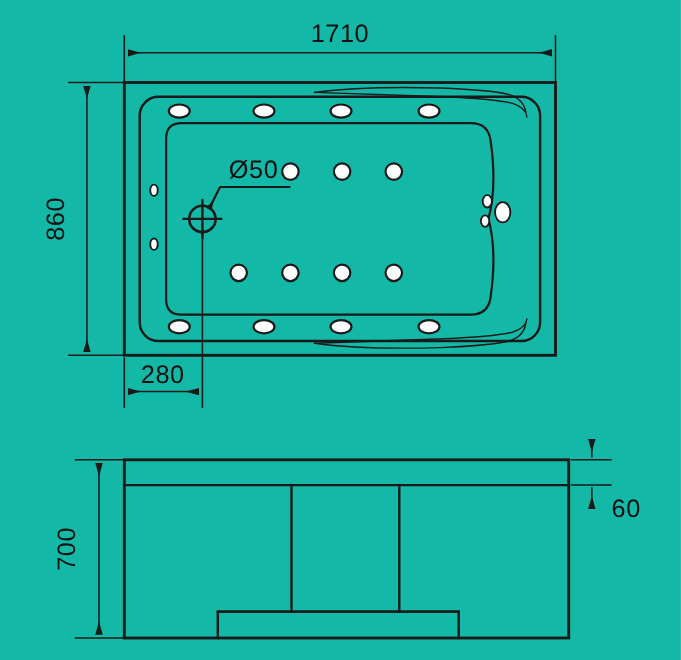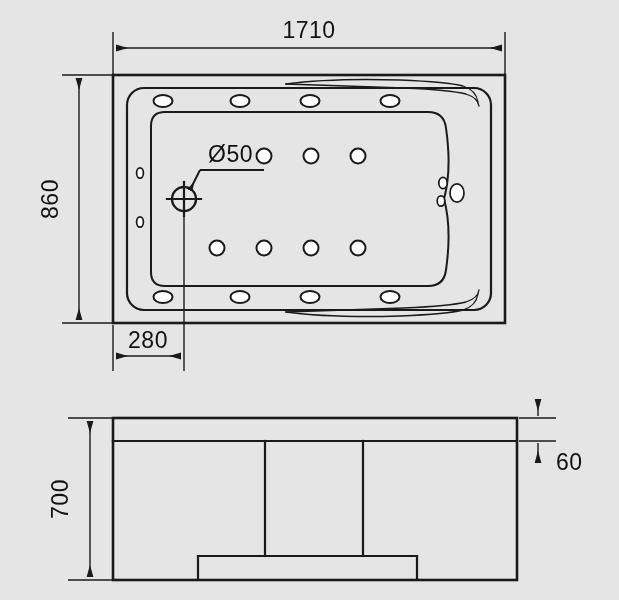--- a/index.html
+++ b/index.html
@@ -10,21 +10,21 @@
   body {
     width: 619px;
     height: 600px;
     font-family: "Liberation Sans", sans-serif;
     overflow: hidden;
   }
   #drawing-root {
     position: relative;
     width: 619px;
     height: 600px;
-    background: #e5e5e5;
+    background: #14b8a6;
   }
   svg#tech-drawing {
     display: block;
     width: 619px;
     height: 600px;
   }
   .ln {
     stroke: #1a1a1a;
     fill: none;
     stroke-linecap: square;

